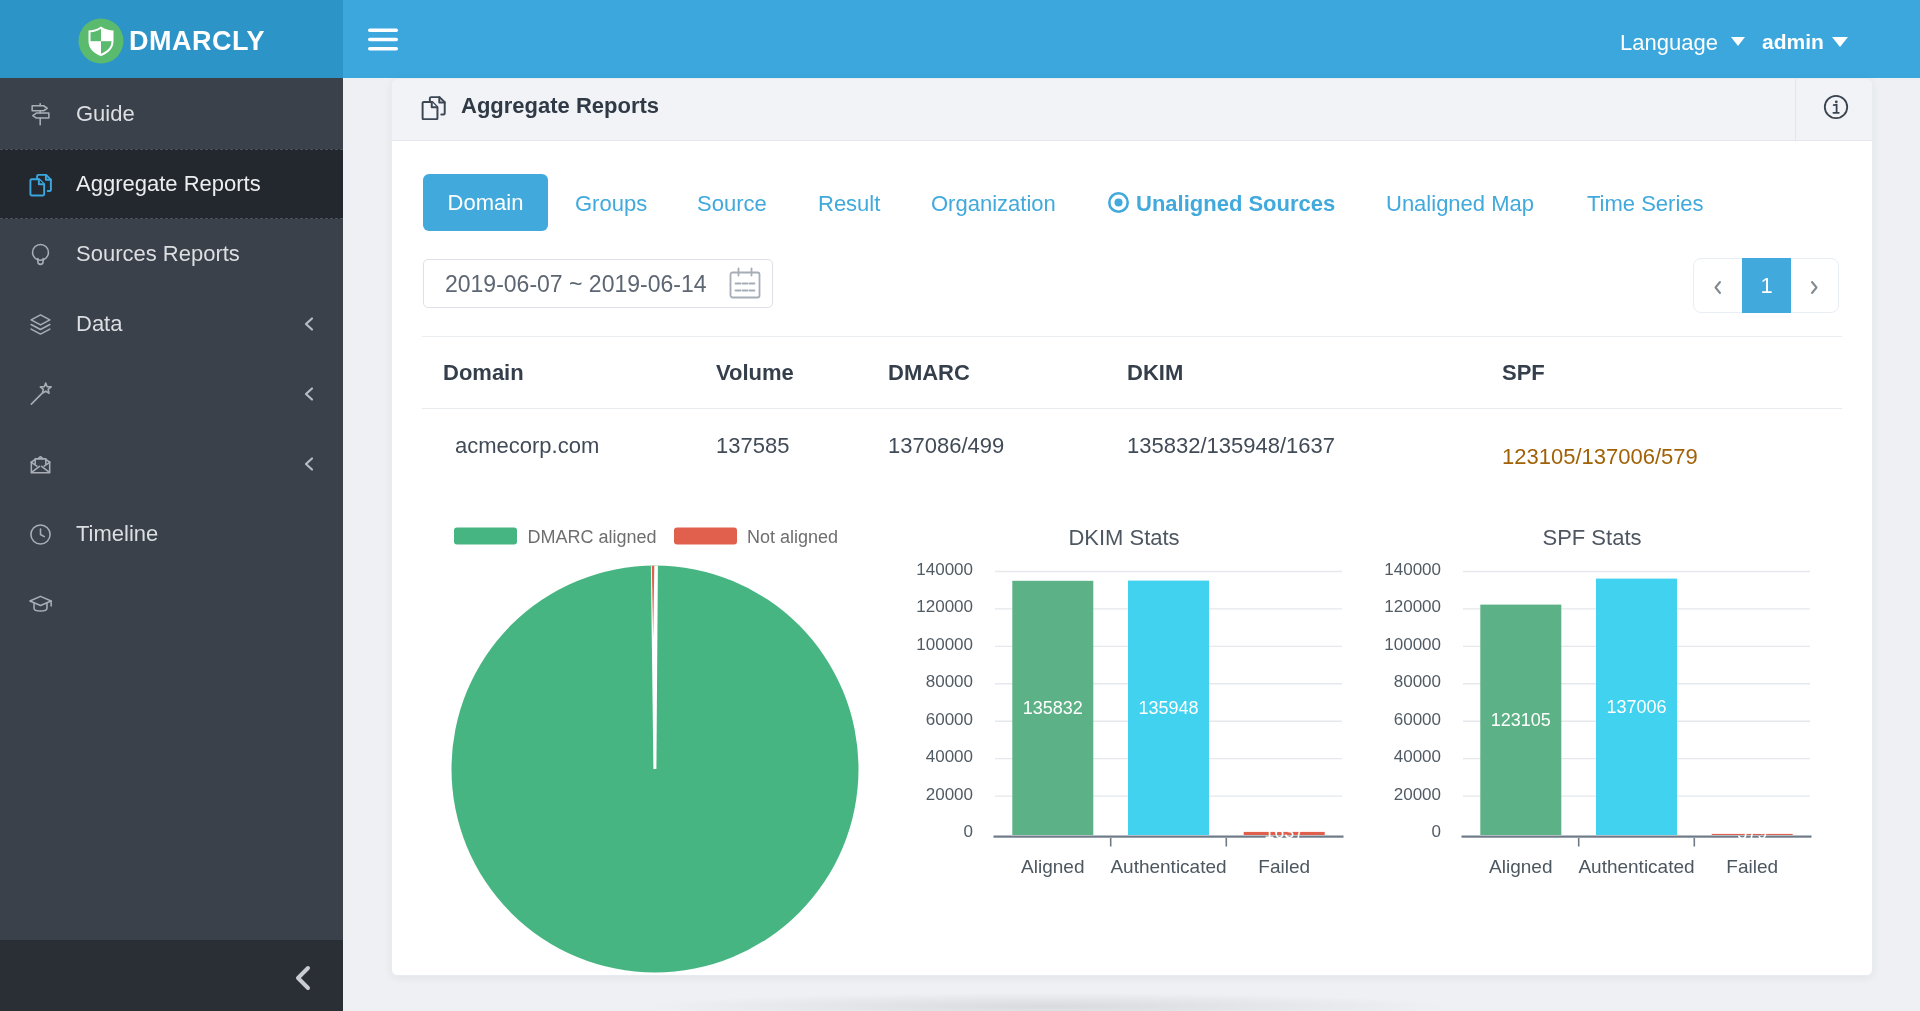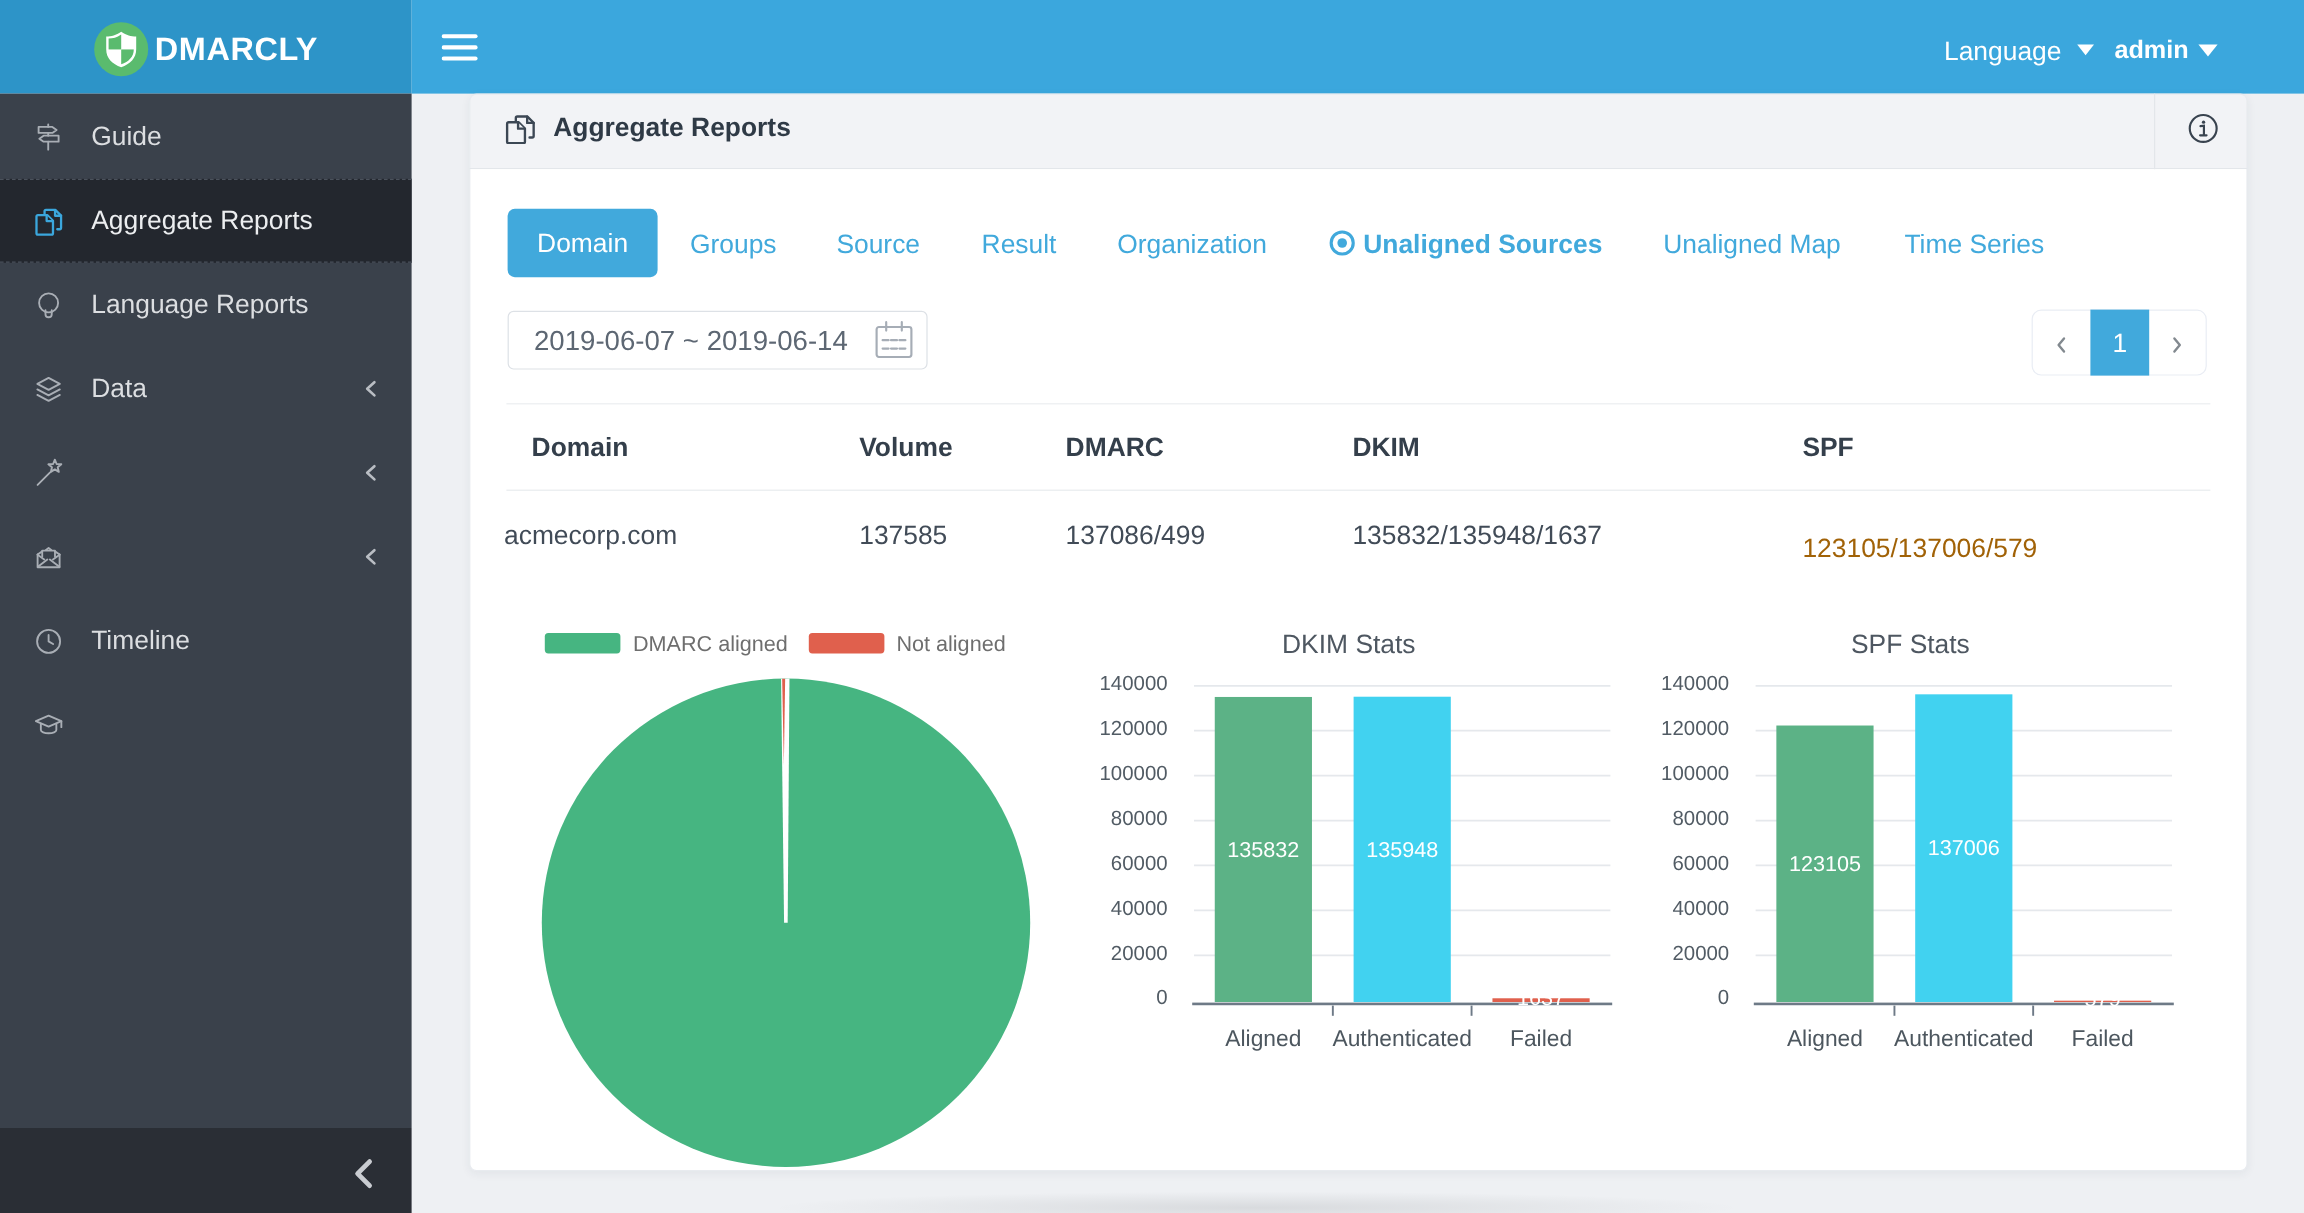--- a/index.html
+++ b/index.html
@@ -43,21 +43,21 @@
 <div class="abs" style="left:0;top:78px;width:343px;height:862px;background:#3a414b"></div>
 <div class="abs" style="left:0;top:940px;width:343px;height:71px;background:#2a2e35"></div>
 <svg class="abs" style="left:292px;top:964px" width="22" height="28" viewBox="0 0 22 28">
   <polyline points="16,4 6,14 16,24" fill="none" stroke="#c9ccd1" stroke-width="4" stroke-linecap="round" stroke-linejoin="round"></polyline>
 </svg>
 
 <div class="abs" style="left:0;top:149px;width:343px;height:70px;background:#23272e;border-top:1px dashed #4b525c;border-bottom:1px dashed #4b525c"></div>
 
 <div class="abs" style="left:76px;top:79px;height:70px;line-height:70px;font-size:22px;color:#dcdee1">Guide</div>
 <div class="abs" style="left:76px;top:149px;height:70px;line-height:70px;font-size:22px;color:#eceef0">Aggregate Reports</div>
-<div class="abs" style="left:76px;top:219px;height:70px;line-height:70px;font-size:22px;color:#dcdee1">Language Reports</div>
+<div class="abs" style="left:76px;top:219px;height:70px;line-height:70px;font-size:22px;color:#dcdee1">Sources Reports</div>
 <div class="abs" style="left:76px;top:289px;height:70px;line-height:70px;font-size:22px;color:#dcdee1">Data</div>
 <div class="abs" style="left:76px;top:499px;height:70px;line-height:70px;font-size:22px;color:#dcdee1">Timeline</div>
 
 <svg class="abs" style="left:28px;top:102px" width="25" height="25" viewBox="0 0 24 24" fill="none" stroke="#a9aeb5" stroke-width="1.5" stroke-linejoin="round" stroke-linecap="round">
   <path d="M4 3.6h11l3.4 2.4-3.4 2.4H4z"></path>
       <path d="M20 10.6H8l-3.4 2.4L8 15.4h12z"></path>
   <path d="M11.7 1.6v2 M11.7 8.4v2.2 M11.7 15.4v6.4"></path>
 </svg>
 <svg class="abs" style="left:28px;top:172px" width="25" height="25" viewBox="0 0 26 24" fill="none" stroke="#3ba7dd" stroke-width="2" stroke-linejoin="round" stroke-linecap="round">
   <path d="M9.5 5.5 V3.2 a1.2 1.2 0 0 1 1.2-1.2 h8.1 l5 5 v10.6 a1.2 1.2 0 0 1 -1.2 1.2 h-2.1"></path>
@@ -154,21 +154,21 @@
       <polyline points="4,2 8.5,7.5 4,13" fill="none" stroke="#82898f" stroke-width="2" stroke-linecap="round" stroke-linejoin="round"></polyline>
     </svg>
 
 <div class="abs" style="left:422px;top:336px;width:1420px;height:1px;background:#ebeef1"></div>
 <div class="abs" style="left:422px;top:408px;width:1420px;height:1px;background:#e8ebee"></div>
 <div class="abs" style="left:443px;top:360px;font-size:22px;font-weight:bold;color:#343f4b">Domain</div>
 <div class="abs" style="left:716px;top:360px;font-size:22px;font-weight:bold;color:#343f4b">Volume</div>
 <div class="abs" style="left:888px;top:360px;font-size:22px;font-weight:bold;color:#343f4b">DMARC</div>
 <div class="abs" style="left:1127px;top:360px;font-size:22px;font-weight:bold;color:#343f4b">DKIM</div>
 <div class="abs" style="left:1502px;top:360px;font-size:22px;font-weight:bold;color:#343f4b">SPF</div>
-<div class="abs" style="left:420px;top:433px;font-size:22px;color:#414b57">acmecorp.com</div>
+<div class="abs" style="left:455px;top:433px;font-size:22px;color:#414b57">acmecorp.com</div>
 <div class="abs" style="left:716px;top:433px;font-size:22px;color:#414b57">137585</div>
 <div class="abs" style="left:888px;top:433px;font-size:22px;color:#414b57">137086/499</div>
 <div class="abs" style="left:1127px;top:433px;font-size:22px;color:#414b57">135832/135948/1637</div>
 <div class="abs" style="left:1502px;top:444px;font-size:22px;color:#a16207">123105/137006/579</div>
 
 <svg class="abs" style="left:0;top:0" width="1920" height="1011" viewBox="0 0 1920 1011" font-family="Liberation Sans, sans-serif">
 <rect x="454" y="527.5" width="63" height="17" rx="3" fill="#46b581"></rect>
 <text x="527.5" y="536.5" font-size="18" fill="#6e6e6e" dominant-baseline="central">DMARC aligned</text>
 <rect x="674" y="527.5" width="63" height="17" rx="3" fill="#e0604d"></rect>
 <text x="747" y="536.5" font-size="18" fill="#6e6e6e" dominant-baseline="central">Not aligned</text>

